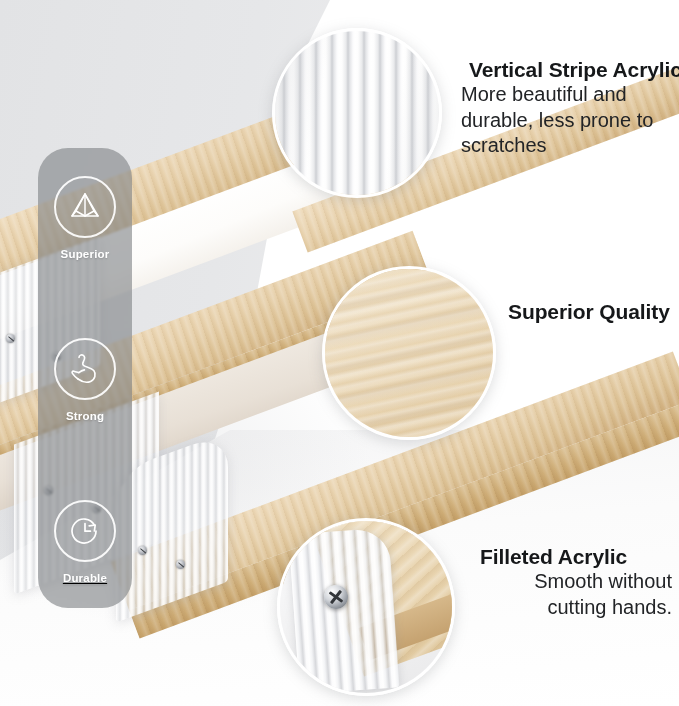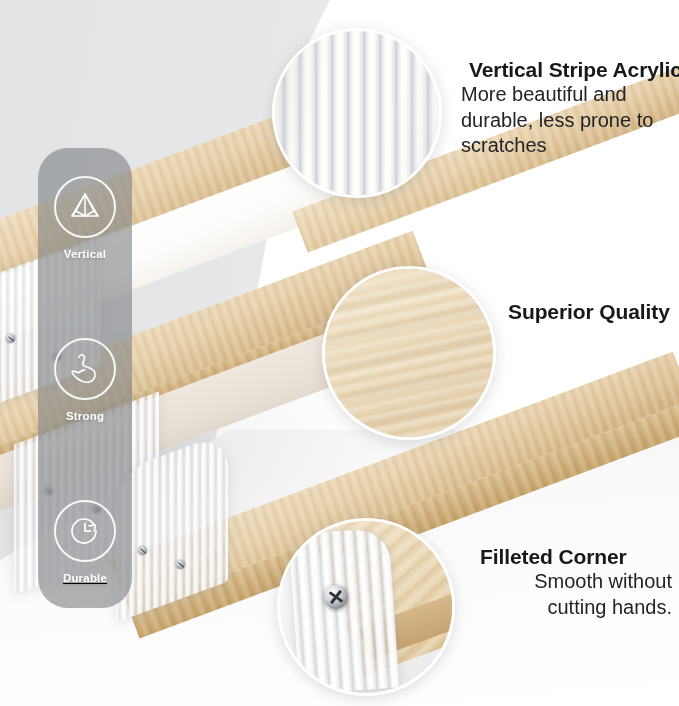--- a/index.html
+++ b/index.html
@@ -300,21 +300,21 @@
 
     <div class="sb-item i0">
       <div class="sb-circle">
         <svg width="34" height="34" viewBox="0 0 34 34" fill="none" stroke="#ffffff" stroke-width="1.5" stroke-linejoin="round" stroke-linecap="round">
           <path d="M17 4 L30 26 L4 26 Z"></path>
           <path d="M17 4 L17 26"></path>
           <path d="M17 4 L8 21 L17 26 L26 21 Z"></path>
           <path d="M4 26 L8 21 M30 26 L26 21"></path>
         </svg>
       </div>
-      <div class="sb-label">Vertical</div>
+      <div class="sb-label">Superior</div>
     </div>
 
     <div class="sb-item i1">
       <div class="sb-circle">
         <svg width="36" height="34" viewBox="0 0 36 34" fill="none" stroke="#ffffff" stroke-width="1.6" stroke-linejoin="round" stroke-linecap="round">
           <path d="M12 5.5 C12 3.2 14.6 2.2 16.3 3.4 C18.1 4.7 17.6 7.3 16.6 9.1 C15.6 10.9 15.3 12.6 16.8 13.6 C19.6 15.5 24.2 15.2 26.8 18.6 C29.3 21.9 28.2 27.6 23.6 29.4 C19.4 31.1 14.6 29.6 11 27"></path>
           <path d="M11 27 C8.6 25.3 6.6 23.2 5.4 21.4 C4.6 20.2 5.4 18.9 6.8 19.2 C8.6 19.6 10.4 20.2 11.8 20.6"></path>
           <path d="M11.8 20.6 C13.6 19.2 15.4 18.3 17.4 17.9"></path>
         </svg>
       </div>
@@ -349,17 +349,17 @@
   </div>
 
   <div class="callout-circle" style="left:277px; top:518px; width:172px; height:172px;">
     <div class="tex-corner"></div>
     <div class="tc-wood"></div>
     <div class="tc-wood-edge"></div>
     <div class="tc-acrylic"></div>
     <div class="tc-screw"></div>
   </div>
   <div class="callout-text" style="left:472px; top:545px;">
-    <div class="co-title">Filleted Corner</div>
+    <div class="co-title">Filleted Acrylic</div>
     <div class="co-desc" style="max-width:200px;text-align:right;">Smooth without cutting hands.</div>
   </div>
 
 </div>
 
 </body></html>

